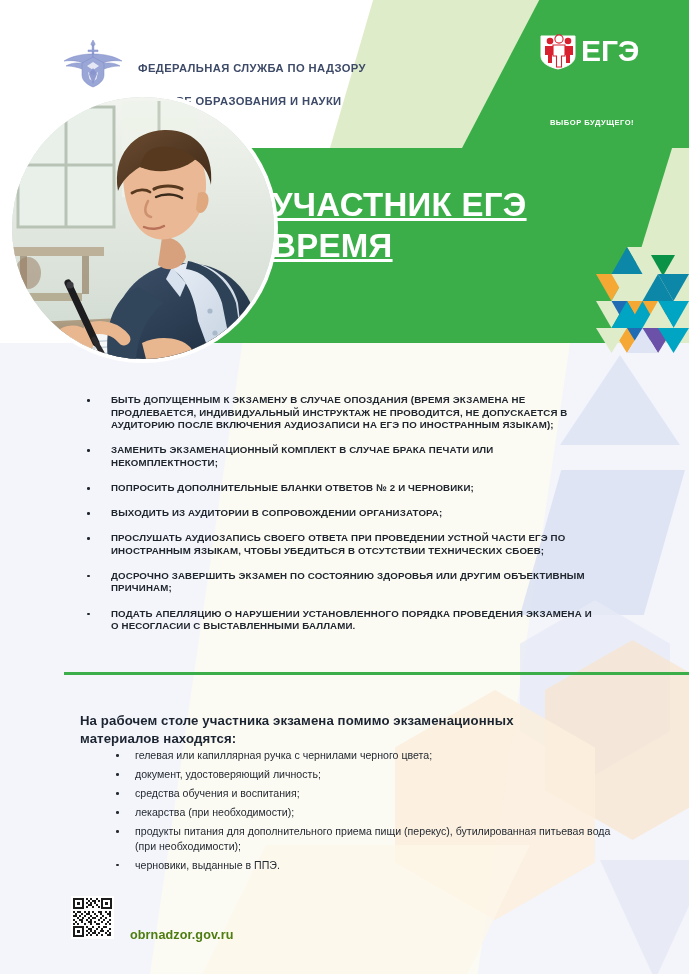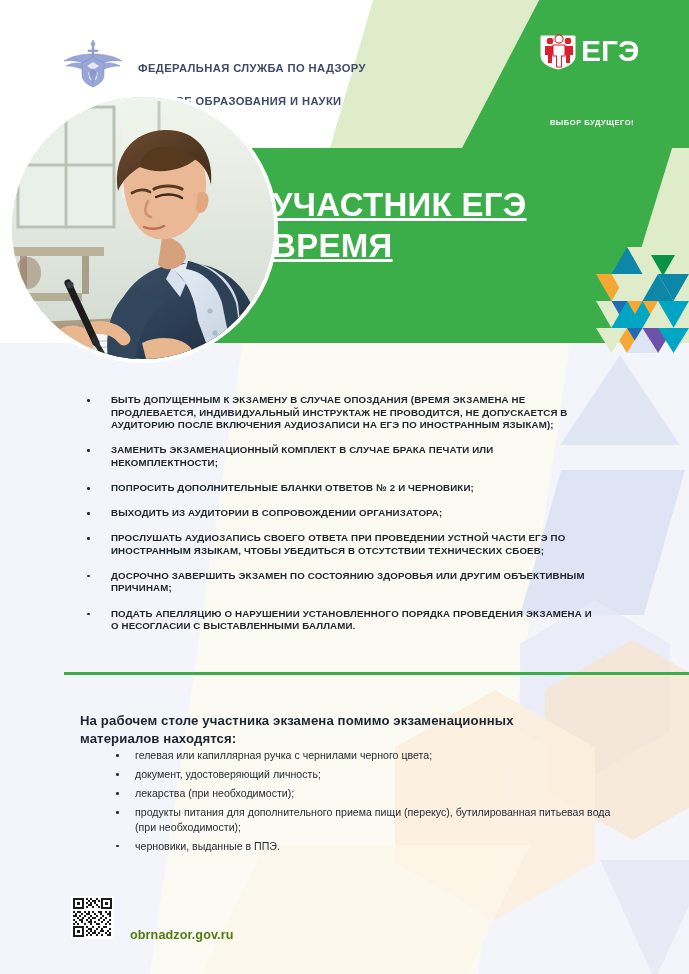--- a/index.html
+++ b/index.html
@@ -367,20 +367,21 @@
       <li>ПОДАТЬ АПЕЛЛЯЦИЮ О НАРУШЕНИИ УСТАНОВЛЕННОГО ПОРЯДКА ПРОВЕДЕНИЯ ЭКЗАМЕНА И О НЕСОГЛАСИИ С ВЫСТАВЛЕННЫМИ БАЛЛАМИ.</li>
     </ul>
   </div>
 
   <div class="divider"></div>
 
   <div class="desk-head">На рабочем столе участника экзамена помимо экзаменационных материалов находятся:</div>
   <ul class="desk-list">
     <li>гелевая или капиллярная ручка с чернилами черного цвета;</li>
     <li>документ, удостоверяющий личность;</li>
+    <li>средства обучения и воспитания;</li>
     <li>лекарства (при необходимости);</li>
     <li>продукты питания для дополнительного приема пищи (перекус), бутилированная питьевая вода (при необходимости);</li>
     <li>черновики, выданные в ППЭ.</li>
   </ul>
 
   <div class="qr">
     <svg viewBox="0 0 43 43" width="43" height="43" shape-rendering="crispEdges" aria-hidden="true">
       <rect width="43" height="43" fill="#ffffff"></rect>
       <g fill="#1b1b1b">
         <rect x="2" y="2" width="11" height="11"></rect>

